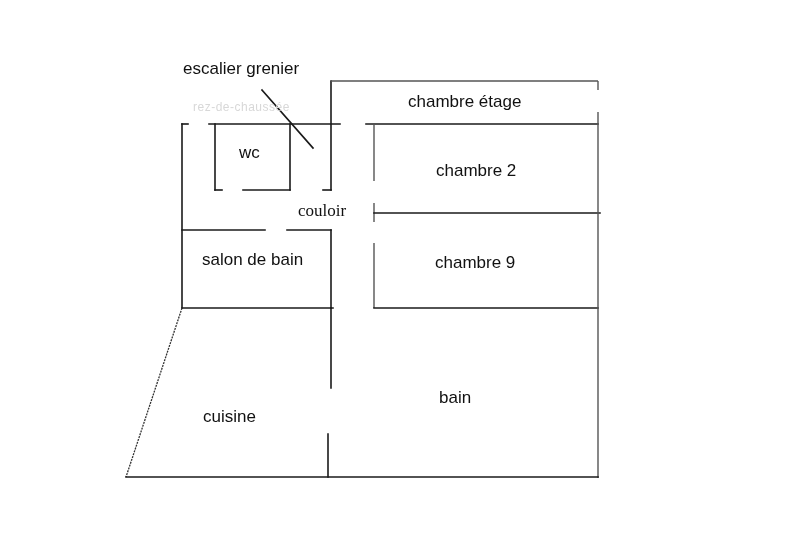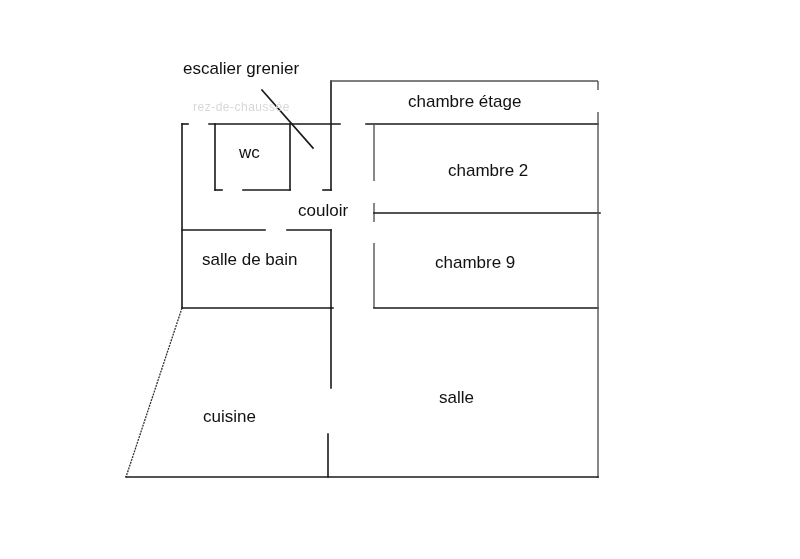--- a/index.html
+++ b/index.html
@@ -107,18 +107,18 @@
     <line class="wall" x1="328" y1="434" x2="328" y2="477"></line>
     <line class="wall" x1="126" y1="477" x2="598" y2="477"></line>
   </g>
 </svg>
 
 <span class="ghost" style="left:193px; top:101px;">rez-de-chaussée</span>
 
 <span class="label" style="left:183px; top:60px;">escalier grenier</span>
 <span class="label" style="left:408px; top:93px;">chambre étage</span>
 <span class="label" style="left:239px; top:144px;text-align:right;">wc</span>
-<span class="label" style="left:448px; top:162px;">chambre 2</span>
-<span class="label" style="left:298px; top:202px;">couloir</span>
-<span class="label" style="left:202px; top:251px;">salle de bain</span>
+<span class="label" style="left:436px; top:162px;">chambre 2</span>
+<span class="label" style="left:298px; top:202px;font-family:Liberation Serif, serif;">couloir</span>
+<span class="label" style="left:202px; top:251px;">salon de bain</span>
 <span class="label" style="left:435px; top:254px;">chambre 9</span>
 <span class="label" style="left:203px; top:388px;margin-top:20px;">cuisine</span>
-<span class="label" style="left:439px; top:389px;">salle</span>
+<span class="label" style="left:439px; top:389px;">bain</span>
 
 </body></html>

